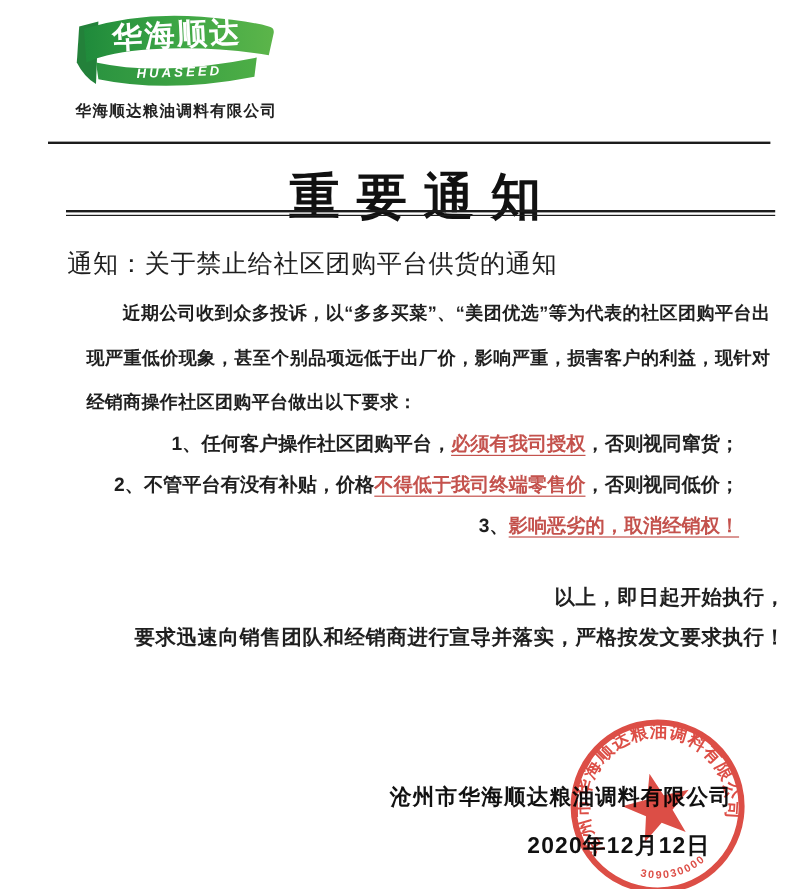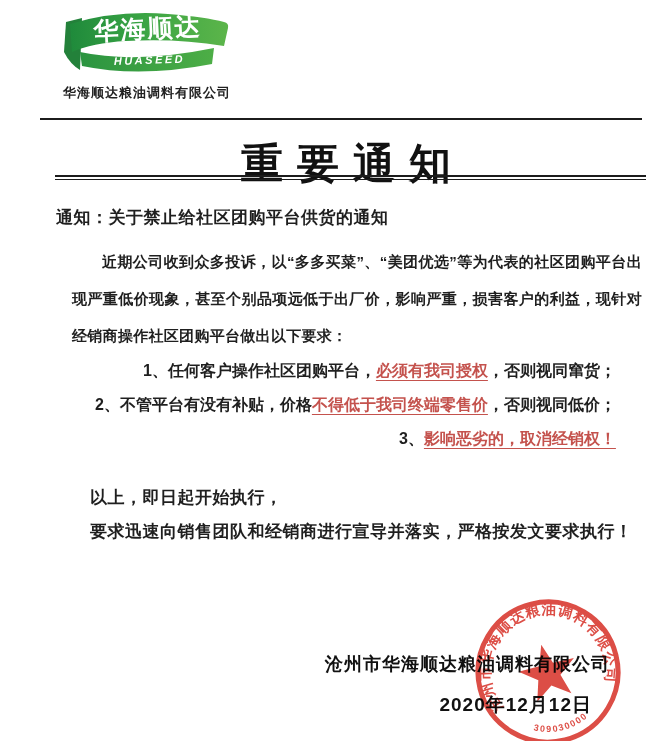--- a/index.html
+++ b/index.html
@@ -25,40 +25,40 @@
   .issuer{
     position:absolute;top:150px;right:32px;
     font-size:13.5px;font-weight:bold;color:#c63b30;letter-spacing:0.5px;
   }
   .double-rule{
     position:absolute;left:55px;right:14px;top:175px;height:2px;
     border-top:2px solid #1c1c1c;border-bottom:1.5px solid #1c1c1c;
   }
   .subject{
     position:absolute;left:56px;top:206px;
-    font-size:17px;font-weight:bold;letter-spacing:0.5px;
+    font-size:21px;font-weight:normal;letter-spacing:0.5px;
   }
   .paragraph{
     position:absolute;left:72px;top:243px;width:570px;margin:0;
     font-size:15px;font-weight:600;line-height:37px;text-indent:2em;
     letter-spacing:0.3px;text-align:justify;
   }
   .req-list{
     position:absolute;left:95px;top:360px;margin:0;padding:0;list-style:none;
     font-size:16px;font-weight:600;
   }
   .req-list li{margin-bottom:13px;line-height:21px;text-align:right;}
   .red-underline{
     color:#c4524d;
     text-decoration:underline;
     text-underline-offset:4px;
   }
   .closing{
-    position:absolute;left:90px;top:481px;
-    font-size:17px;font-weight:bold;line-height:34px;letter-spacing:0.5px;
+    position:absolute;left:112px;top:481px;
+    font-size:17px;font-weight:bold;line-height:34px;letter-spacing:0.5px;text-align:right;
   }
   .signature{
     position:absolute;top:652px;right:50px;
     font-size:18px;font-weight:bold;letter-spacing:1px;color:#111;
   }
   .date{
     position:absolute;top:692px;right:68px;
     font-size:19px;font-weight:bold;letter-spacing:1px;color:#111;
   }
   .stamp{

